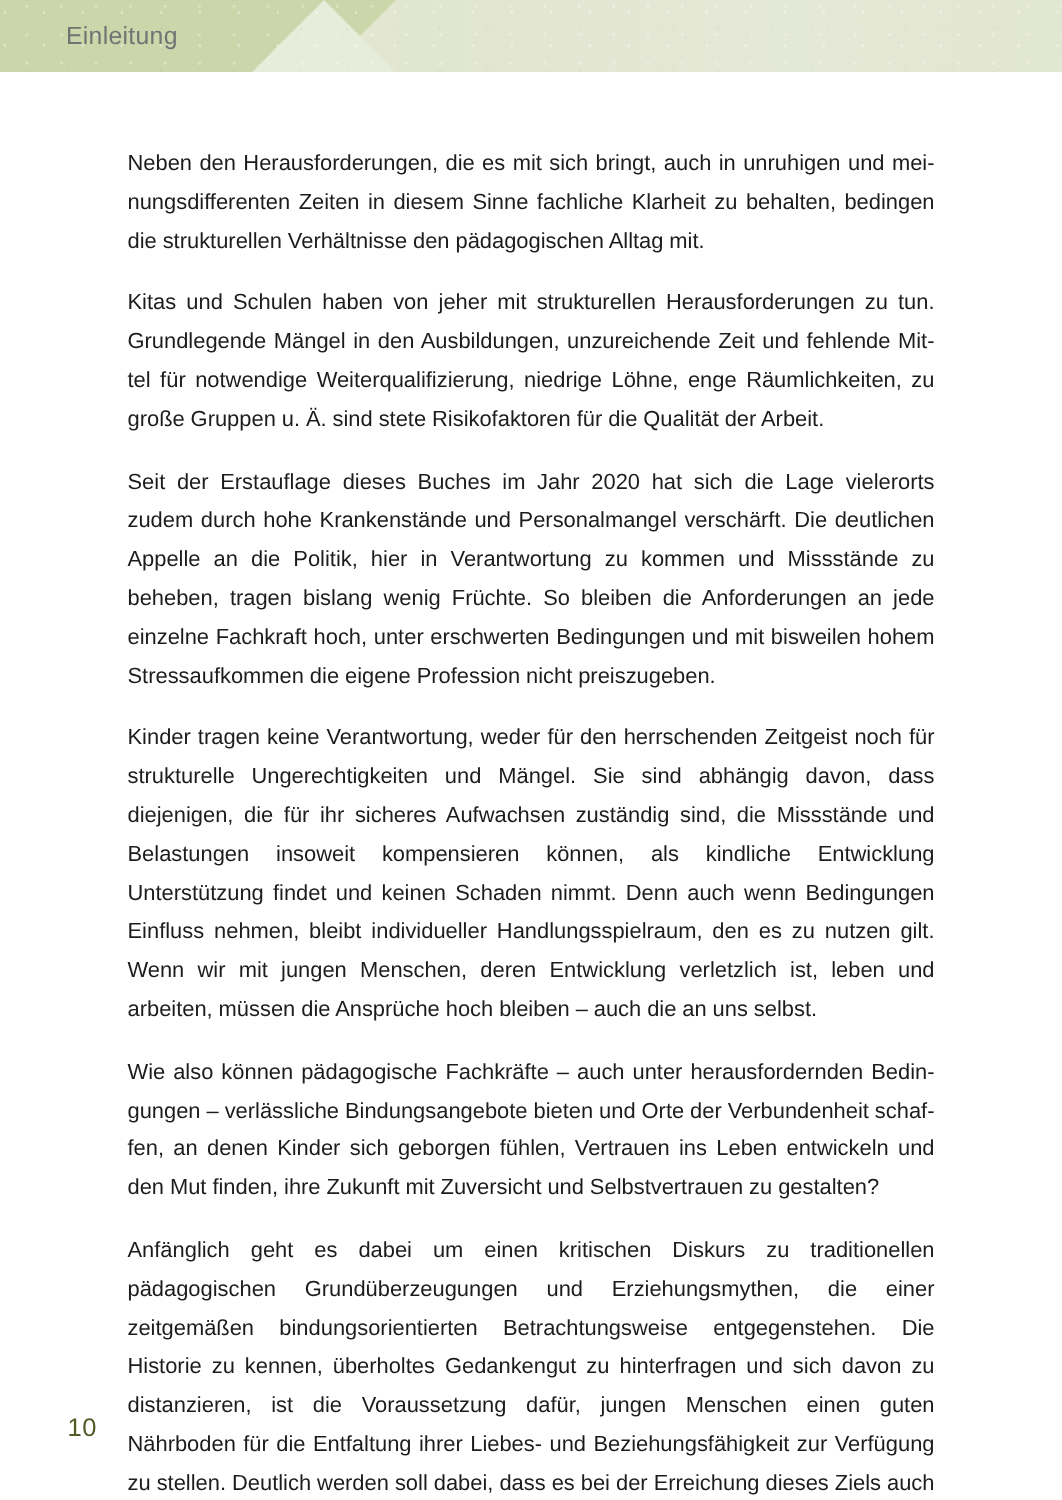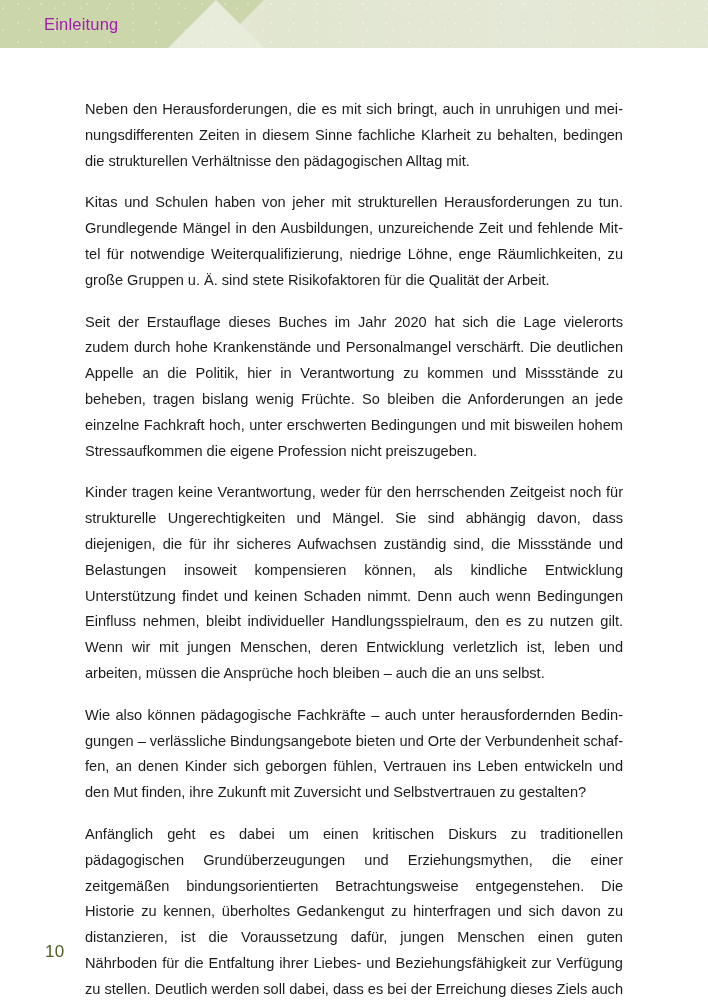--- a/index.html
+++ b/index.html
@@ -80,21 +80,21 @@
     pointer-events: none;
   }
   .hdr-title {
     position: absolute;
     left: 44px;
     top: 0;
     height: 48px;
     line-height: 48px;
     font-size: 16.5px;
     letter-spacing: .2px;
-    color: #a21caf;
+    color: #737373;
     white-space: nowrap;
   }
 
   
   .content {
     position: absolute;
     left: 85px;
     top: 97px;
     width: 538px;
   }

